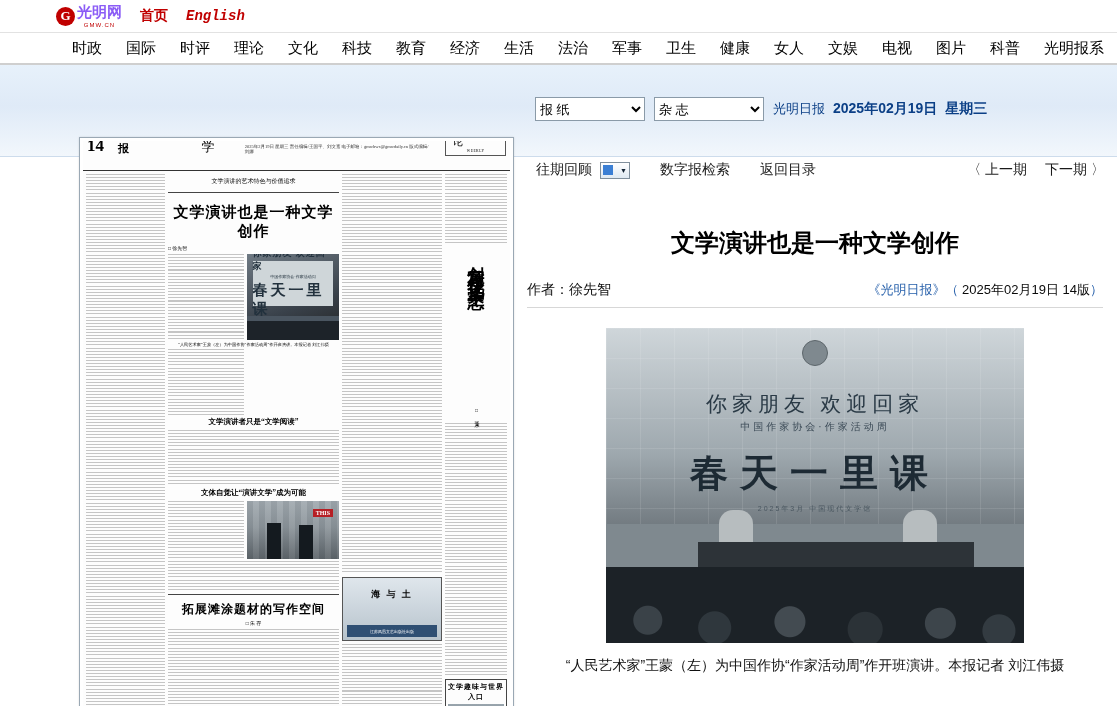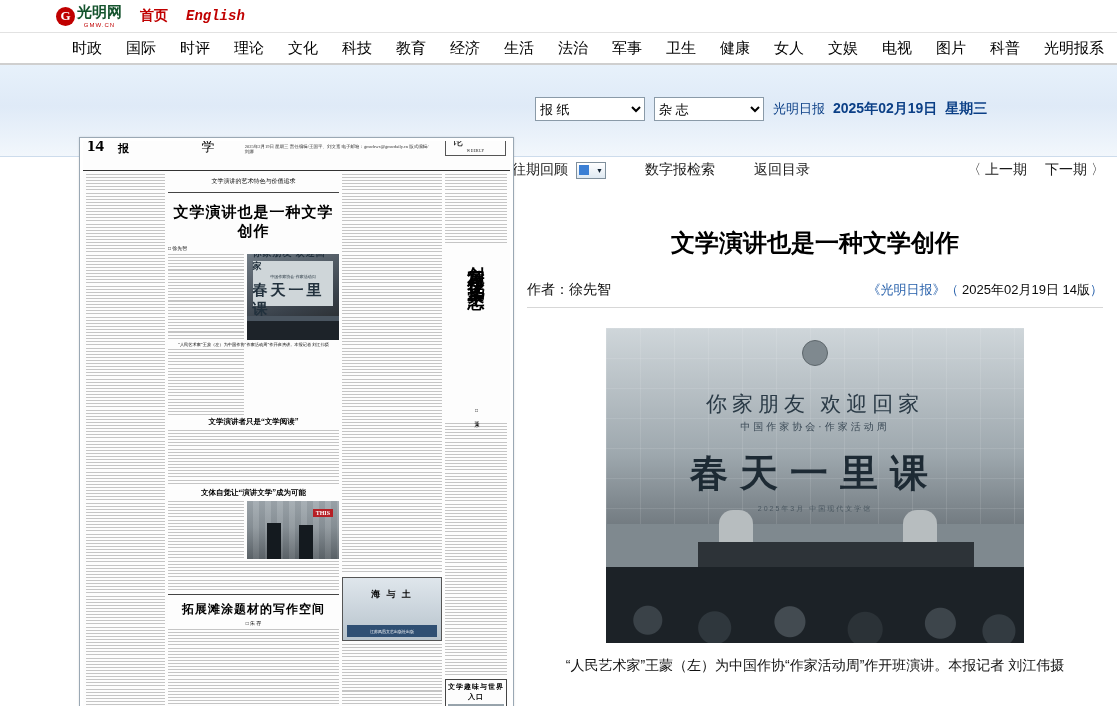--- a/index.html
+++ b/index.html
@@ -32,21 +32,21 @@
     background: #c00000;
     color: #fff;
     font-size: 13px;
     font-weight: bold;
     display: flex; align-items: center; justify-content: center;
     font-family: "Liberation Serif", serif;
   }
   .logo-cn {
     font-family: "Liberation Serif", serif;
     font-size: 15px;
-    color: #14532d;
+    color: #8b5cf6;
     font-weight: bold;
     letter-spacing: 0px;
     line-height: 1;
   }
   .logo-en {
     font-size: 6px;
     color: #c00000;
     letter-spacing: 1px;
     margin-top: 2px;
   }
@@ -260,25 +260,25 @@
     border: 1px solid #8a9aa8;
     background: #fff;
   }
   .pub-date {
     font-size: 13px; color: #0b3f86;
     display: flex; gap: 8px; align-items: baseline;
   }
   .pub-date b { font-size: 14px; }
 
   .tool-row {
-    position: absolute; left: 512px; top: 150px;
+    position: absolute; left: 536px; top: 150px;
     right: 12px;
     height: 36px;
     display: flex; align-items: center;
-    gap: 39px;
+    gap: 30px;
     font-size: 14px;
     color: #1a1a1a;
   }
   .tool-row a { color: #1a1a1a; text-decoration: none; cursor: pointer; }
   .mini-select {
     width: 30px; height: 17px;
     border: 1px solid #7f8f9c;
     background: linear-gradient(180deg,#ffffff,#dfe9f2);
     display: inline-flex; align-items: center; justify-content: space-between;
     padding: 0 2px;

